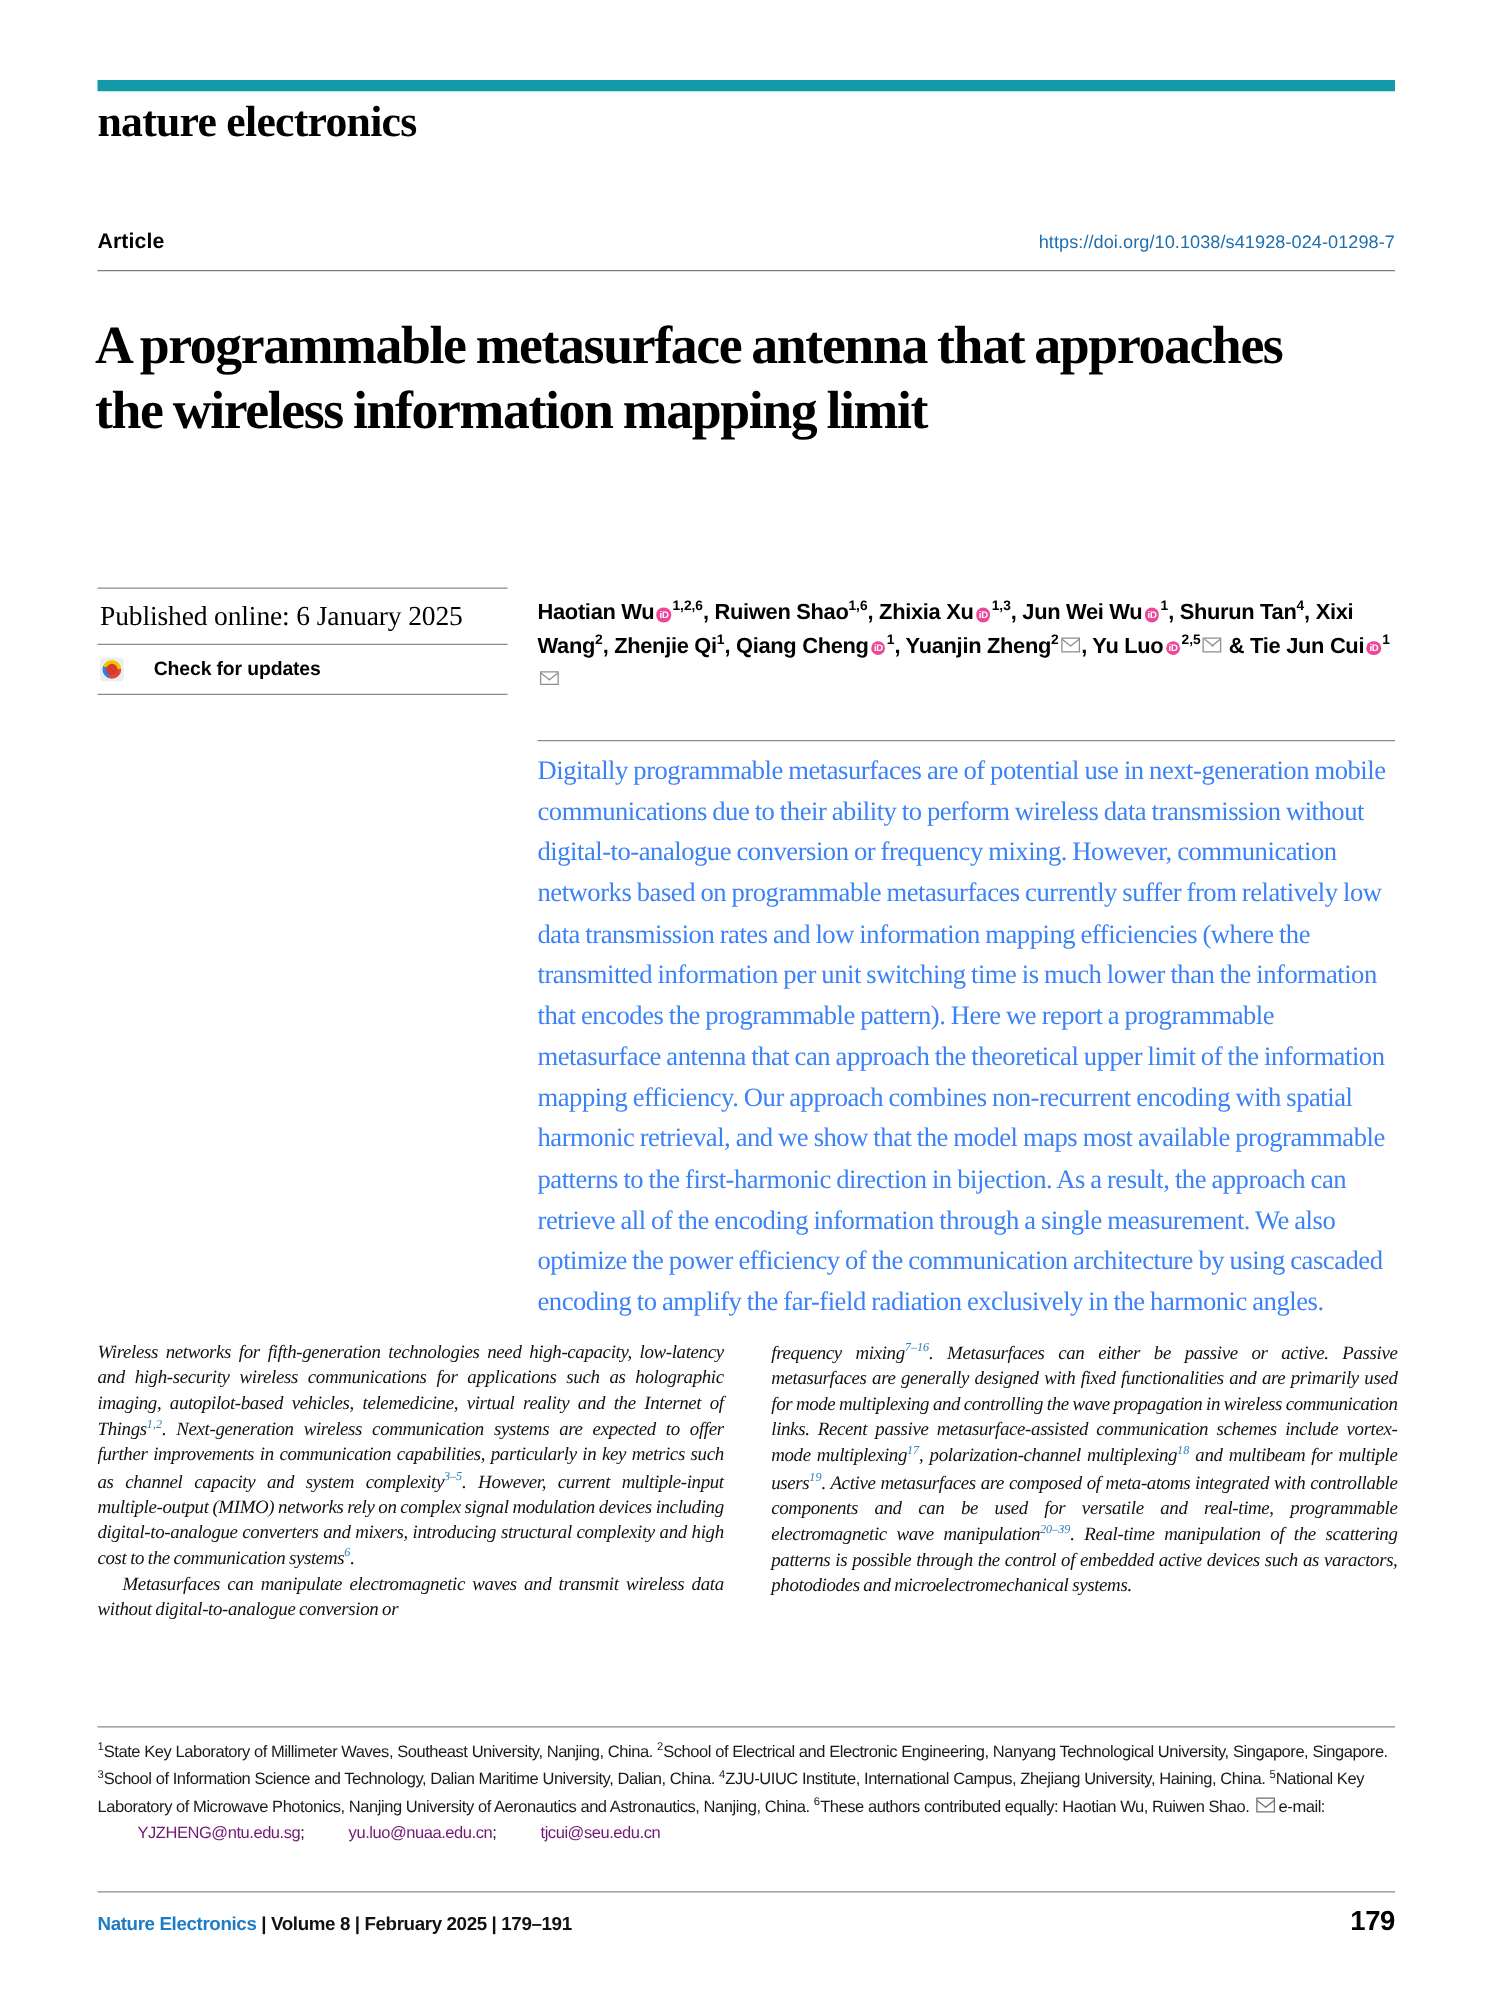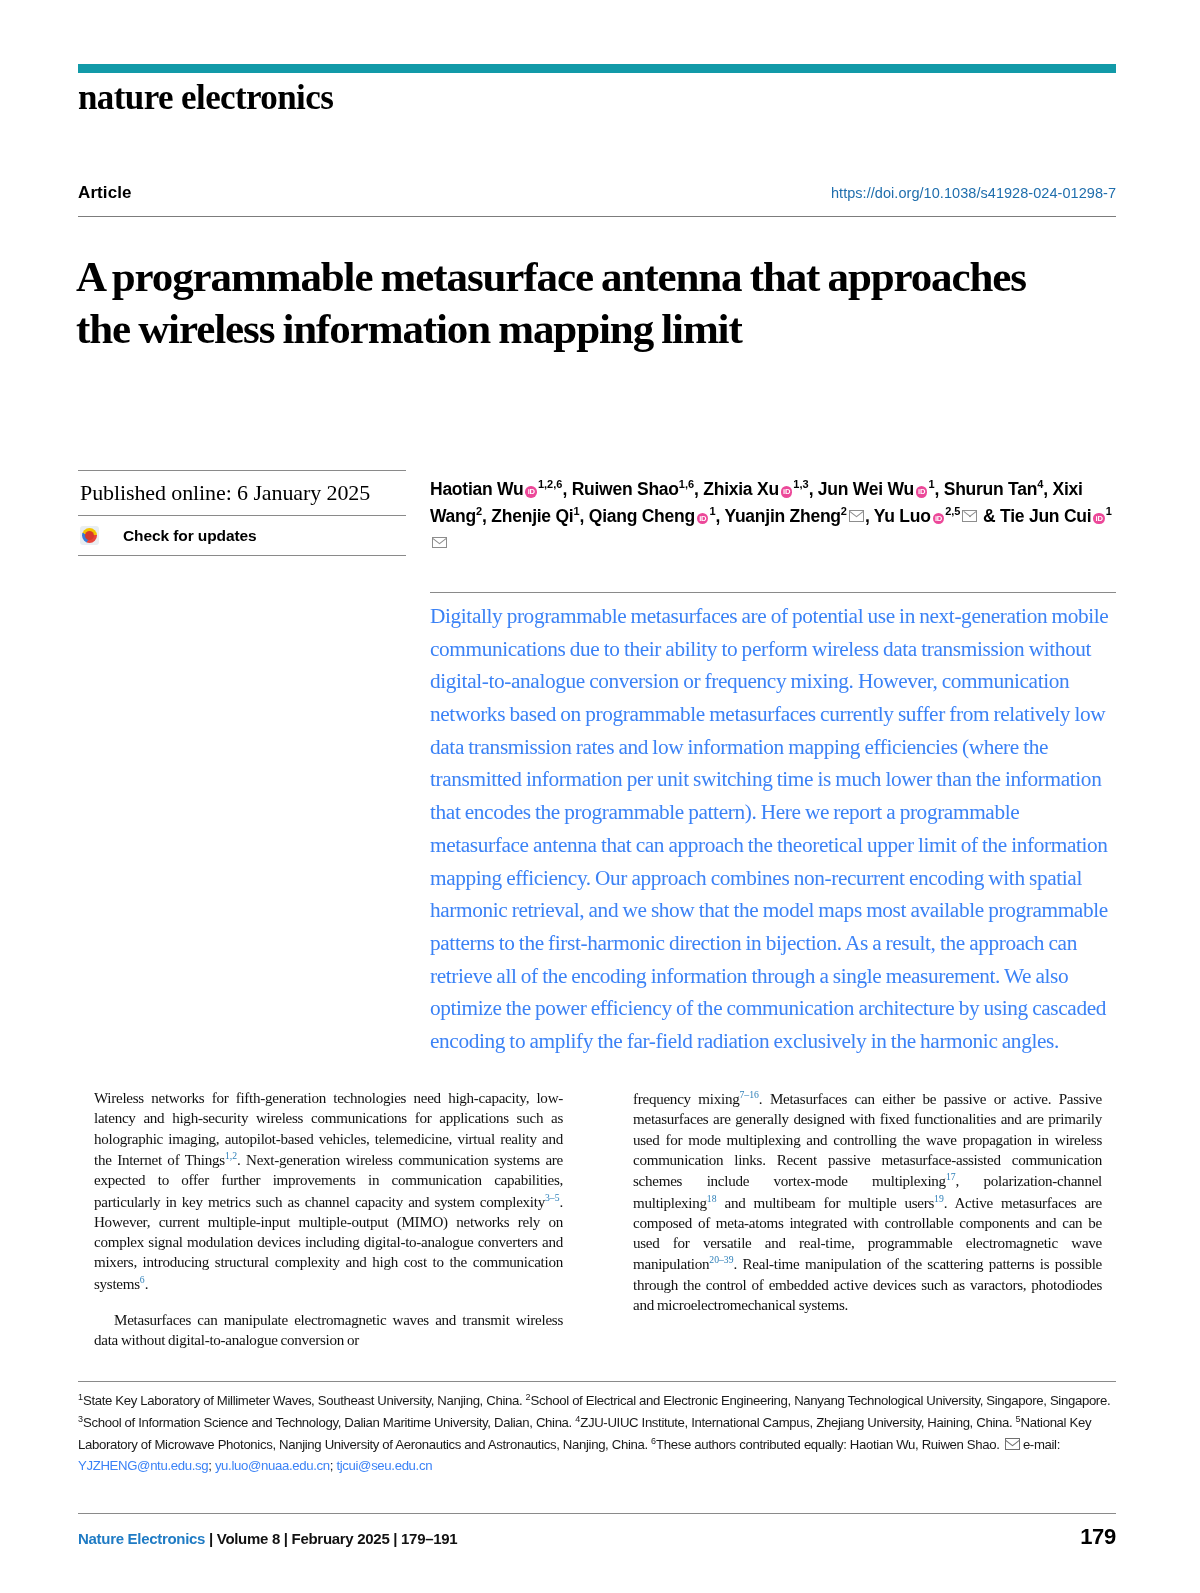--- a/index.html
+++ b/index.html
@@ -220,21 +220,21 @@
   .body-col {
     width: 501px;
     font-family: "Liberation Serif", serif;
     font-size: 15.1px;
     line-height: 1.345;
     letter-spacing: -0.28px;
     word-spacing: -0.55px;
     text-align: justify;
     color: #111;
   }
-  .body-col p { margin: 16px; }
+  .body-col p { margin: 0; font-style: italic; }
   .body-col p.indent { text-indent: 20px; }
   .body-col sup, .abstract sup { font-size: 9.7px; color: #2d7fb8; letter-spacing: 0; }
 
   
   .affil-rule {
     position: absolute;
     left: 78px;
     top: 1381px;
     width: 1038px;
     height: 1px;
@@ -245,22 +245,23 @@
     left: 78px;
     top: 1390px;
     width: 1040px;
     font-size: 13.2px;
     line-height: 1.62;
     letter-spacing: -0.35px;
     color: #1a1a1a;
   }
   .affiliations sup { font-size: 9px; letter-spacing: 0; }
   .affiliations a, .mail-link {
-    color: #3b82f6;
+    color: #701a75;
     text-decoration: none;
+    margin-left: 32px;
   }
   .affiliations .envelope { border-color: #6f6f6f; vertical-align: -1px; margin-right: 3px; }
   .affiliations .envelope::before, .affiliations .envelope::after { background: #6f6f6f; }
 
   
   .footer-rule {
     position: absolute;
     left: 78px;
     top: 1513px;
     width: 1038px;

